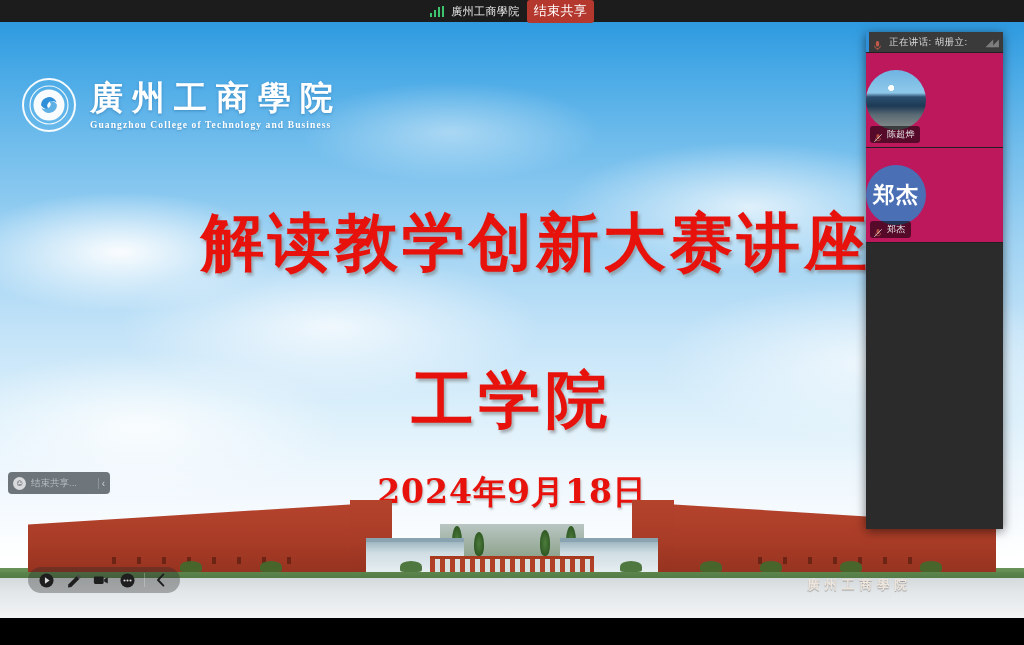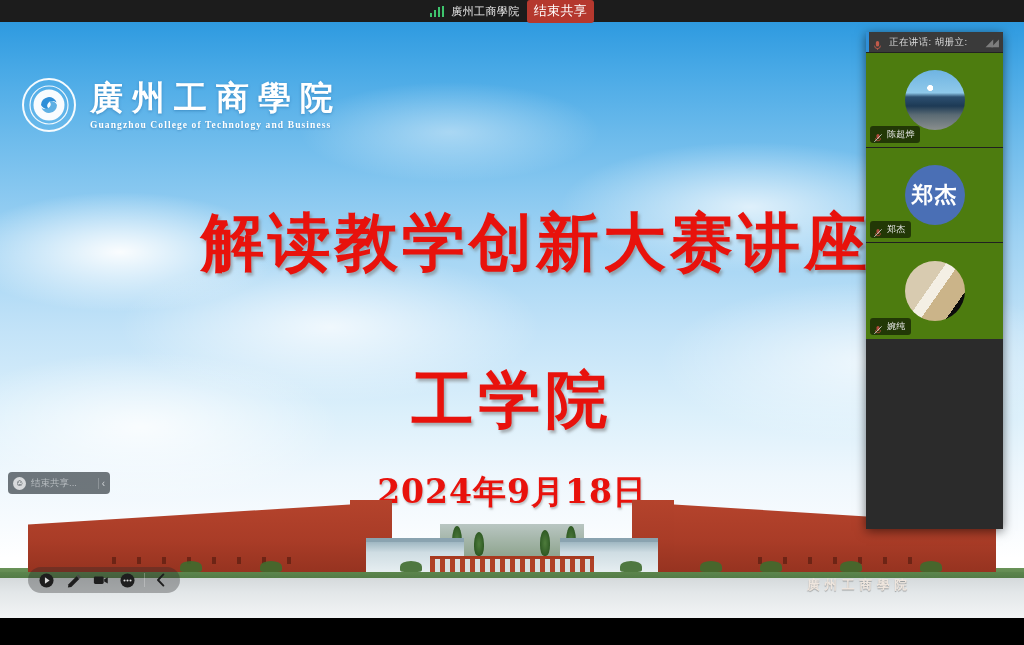--- a/index.html
+++ b/index.html
@@ -203,22 +203,22 @@
   .mic-icon {
     width:11px; height:11px; flex:none; position:relative;
   }
   #panel-title { color:#dcdcdc; font-size:9.5px; letter-spacing:.4px; }
   #panel-resize {
     margin-left:auto; color:#7d7d7d; font-size:10px; letter-spacing:-2px;
   }
   #tile-list { flex:1; display:flex; flex-direction:column; overflow:hidden; }
   .tile {
     position:relative; height:95.2px; border-bottom:1px solid #202020;
-    display:flex; align-items:center; justify-content:center;
-    background:#4d7c0f; overflow:hidden;
+    display:flex; align-items:center; justify-content:flex-start;
+    background:#be185d; overflow:hidden;
   }
   .avatar {
     width:60px; height:60px; border-radius:50%; overflow:hidden;
     display:flex; align-items:center; justify-content:center; flex:none;
   }
   .avatar-initials {
     color:#fff; font-size:22px; font-weight:700;
     font-family:"DejaVu Sans", sans-serif; letter-spacing:1px;
   }
   .name-chip {
@@ -423,30 +423,17 @@
               <rect x="4.2" y="1.2" width="3.6" height="6" rx="1.8" fill="#b04a3c"></rect>
               <path d="M2.8 6.2a3.2 3.2 0 0 0 6.4 0" fill="none" stroke="#b04a3c" stroke-width="1"></path>
               <path d="M1.6 10.6L10.4 1.6" stroke="#d8d8d8" stroke-width="1"></path>
             </svg>
         </span>
         <span class="pname">郑杰</span>
       </div>
     </div>
 
 
-    <div class="tile" style="border-bottom:none;">
-      <div class="avatar" id="av-4"></div>
-      <div class="name-chip">
-        <span class="mic-icon">
-          <svg width="10" height="10" viewBox="0 0 12 12">
-              <rect x="4.2" y="1.2" width="3.6" height="6" rx="1.8" fill="#b04a3c"></rect>
-              <path d="M2.8 6.2a3.2 3.2 0 0 0 6.4 0" fill="none" stroke="#b04a3c" stroke-width="1"></path>
-              <path d="M1.6 10.6L10.4 1.6" stroke="#d8d8d8" stroke-width="1"></path>
-            </svg>
-        </span>
-        <span class="pname">婉纯</span>
-      </div>
-    </div>
 
   </div>
 </div>
 
 <div id="bottom-bar"></div>
 
 </body></html>

